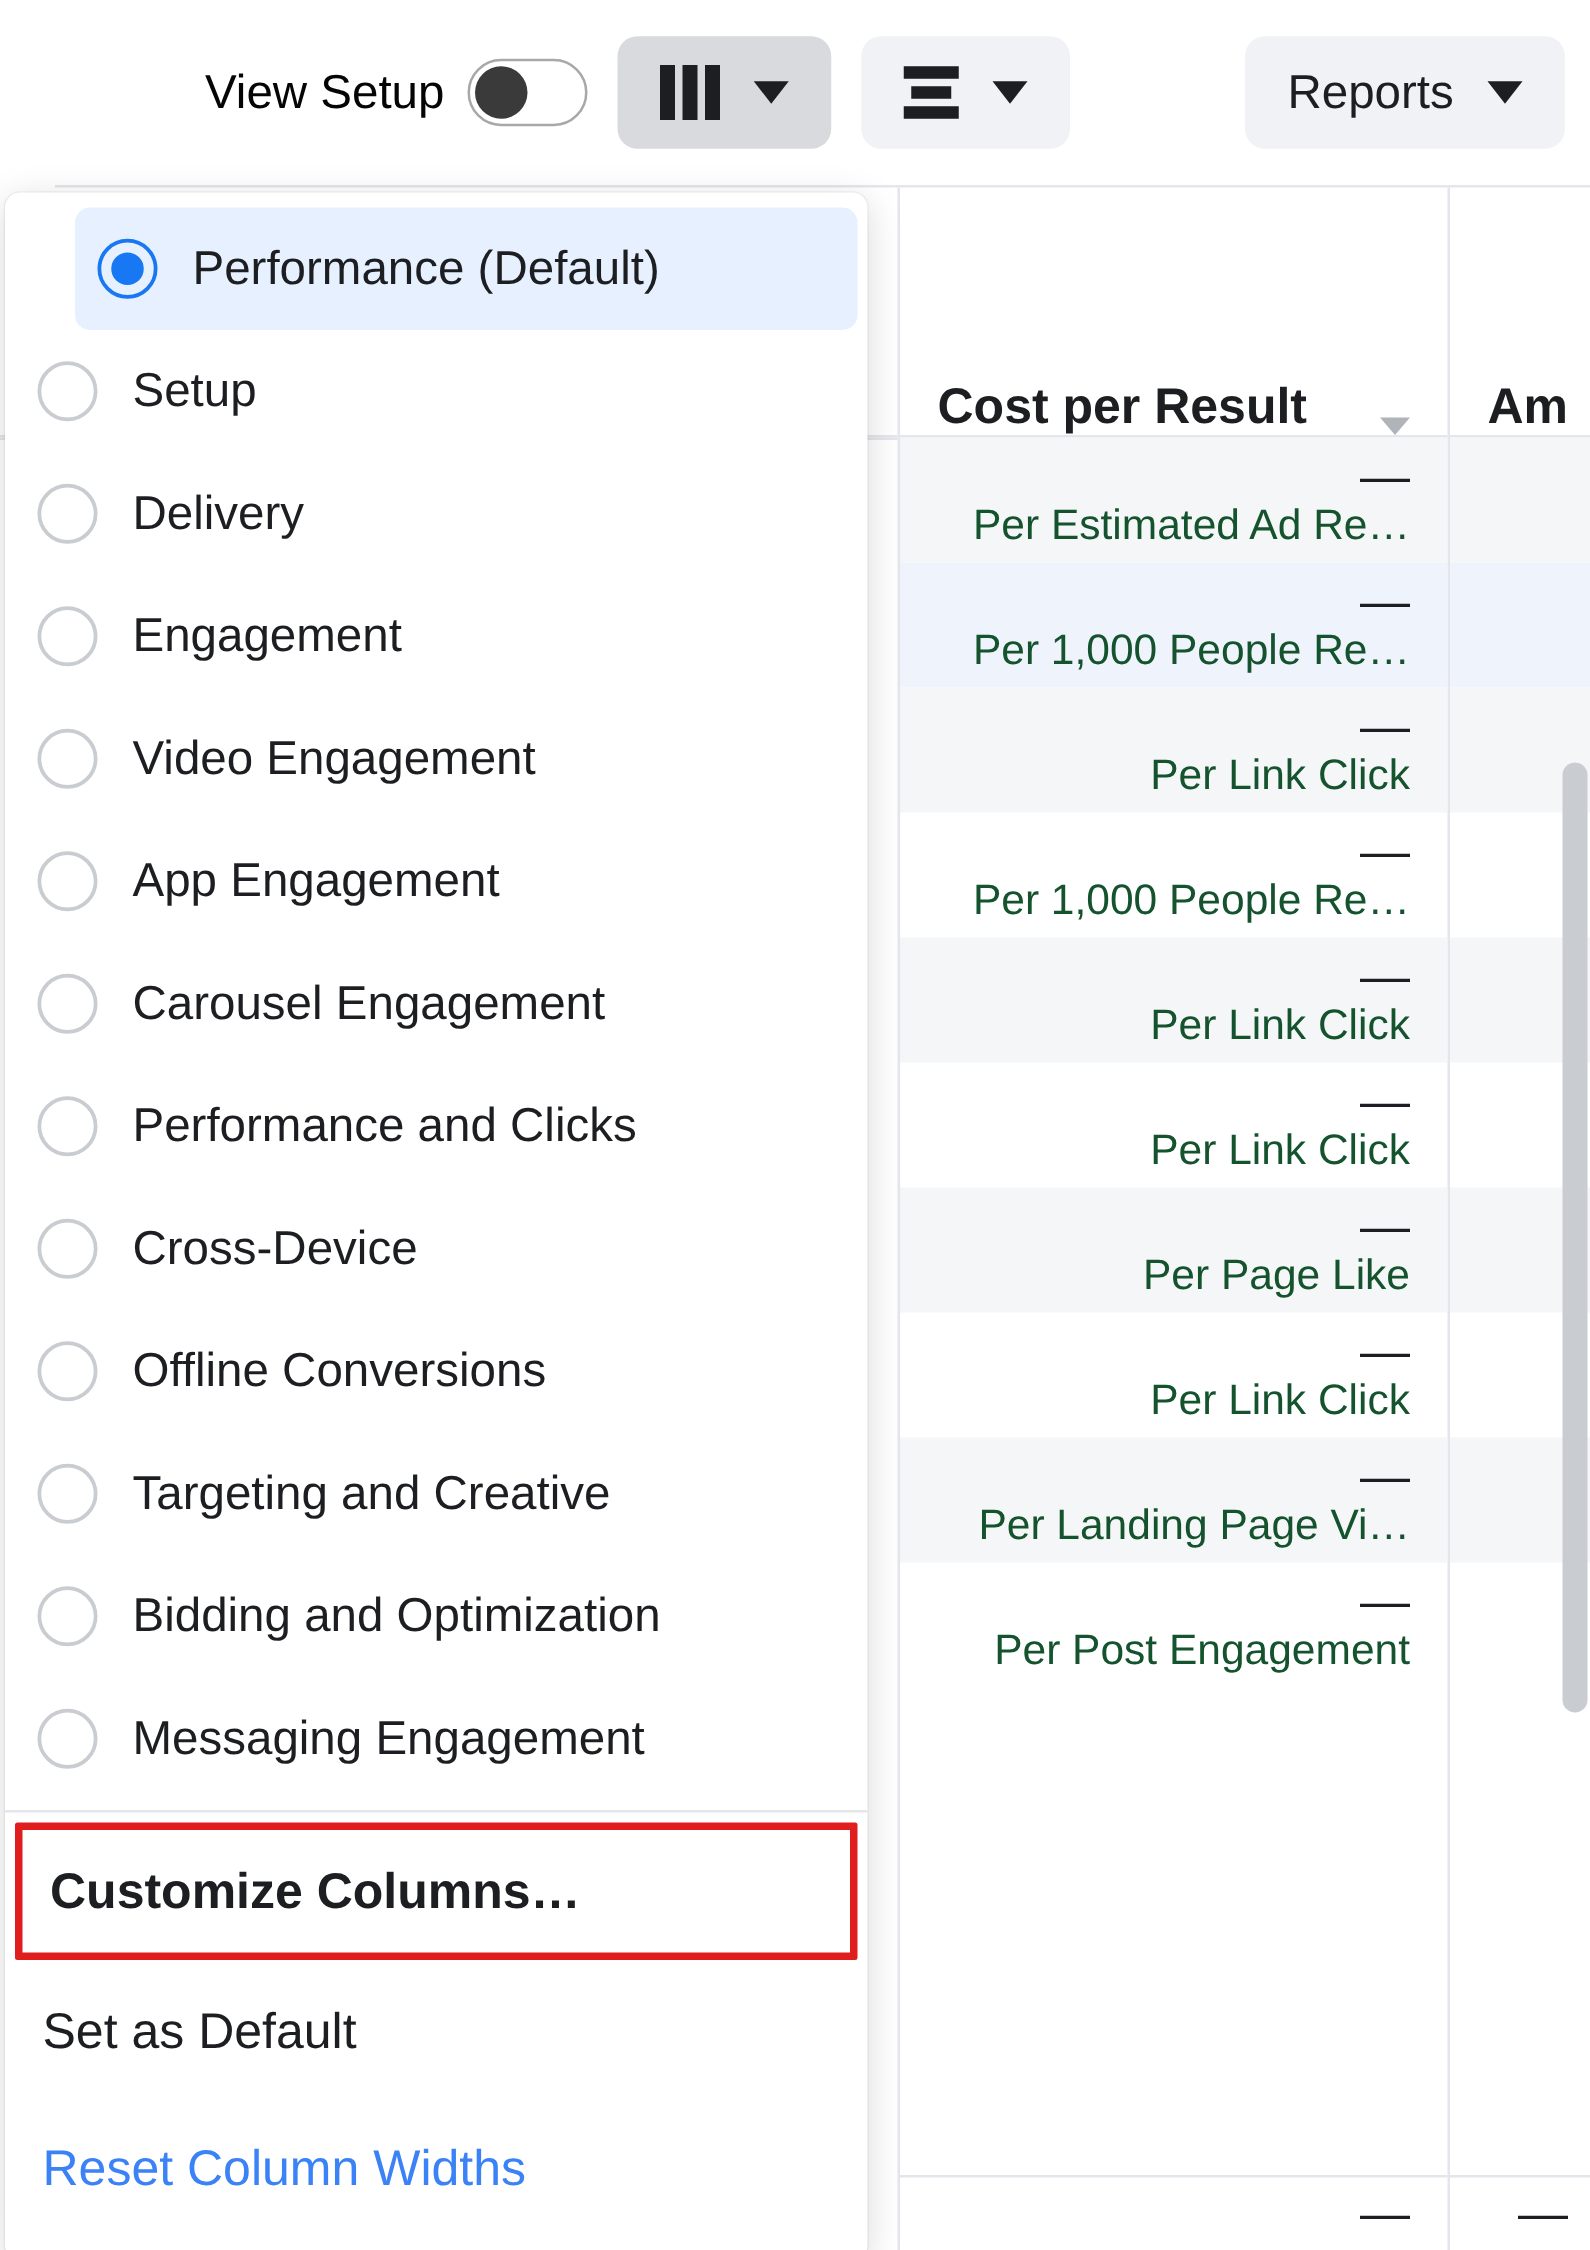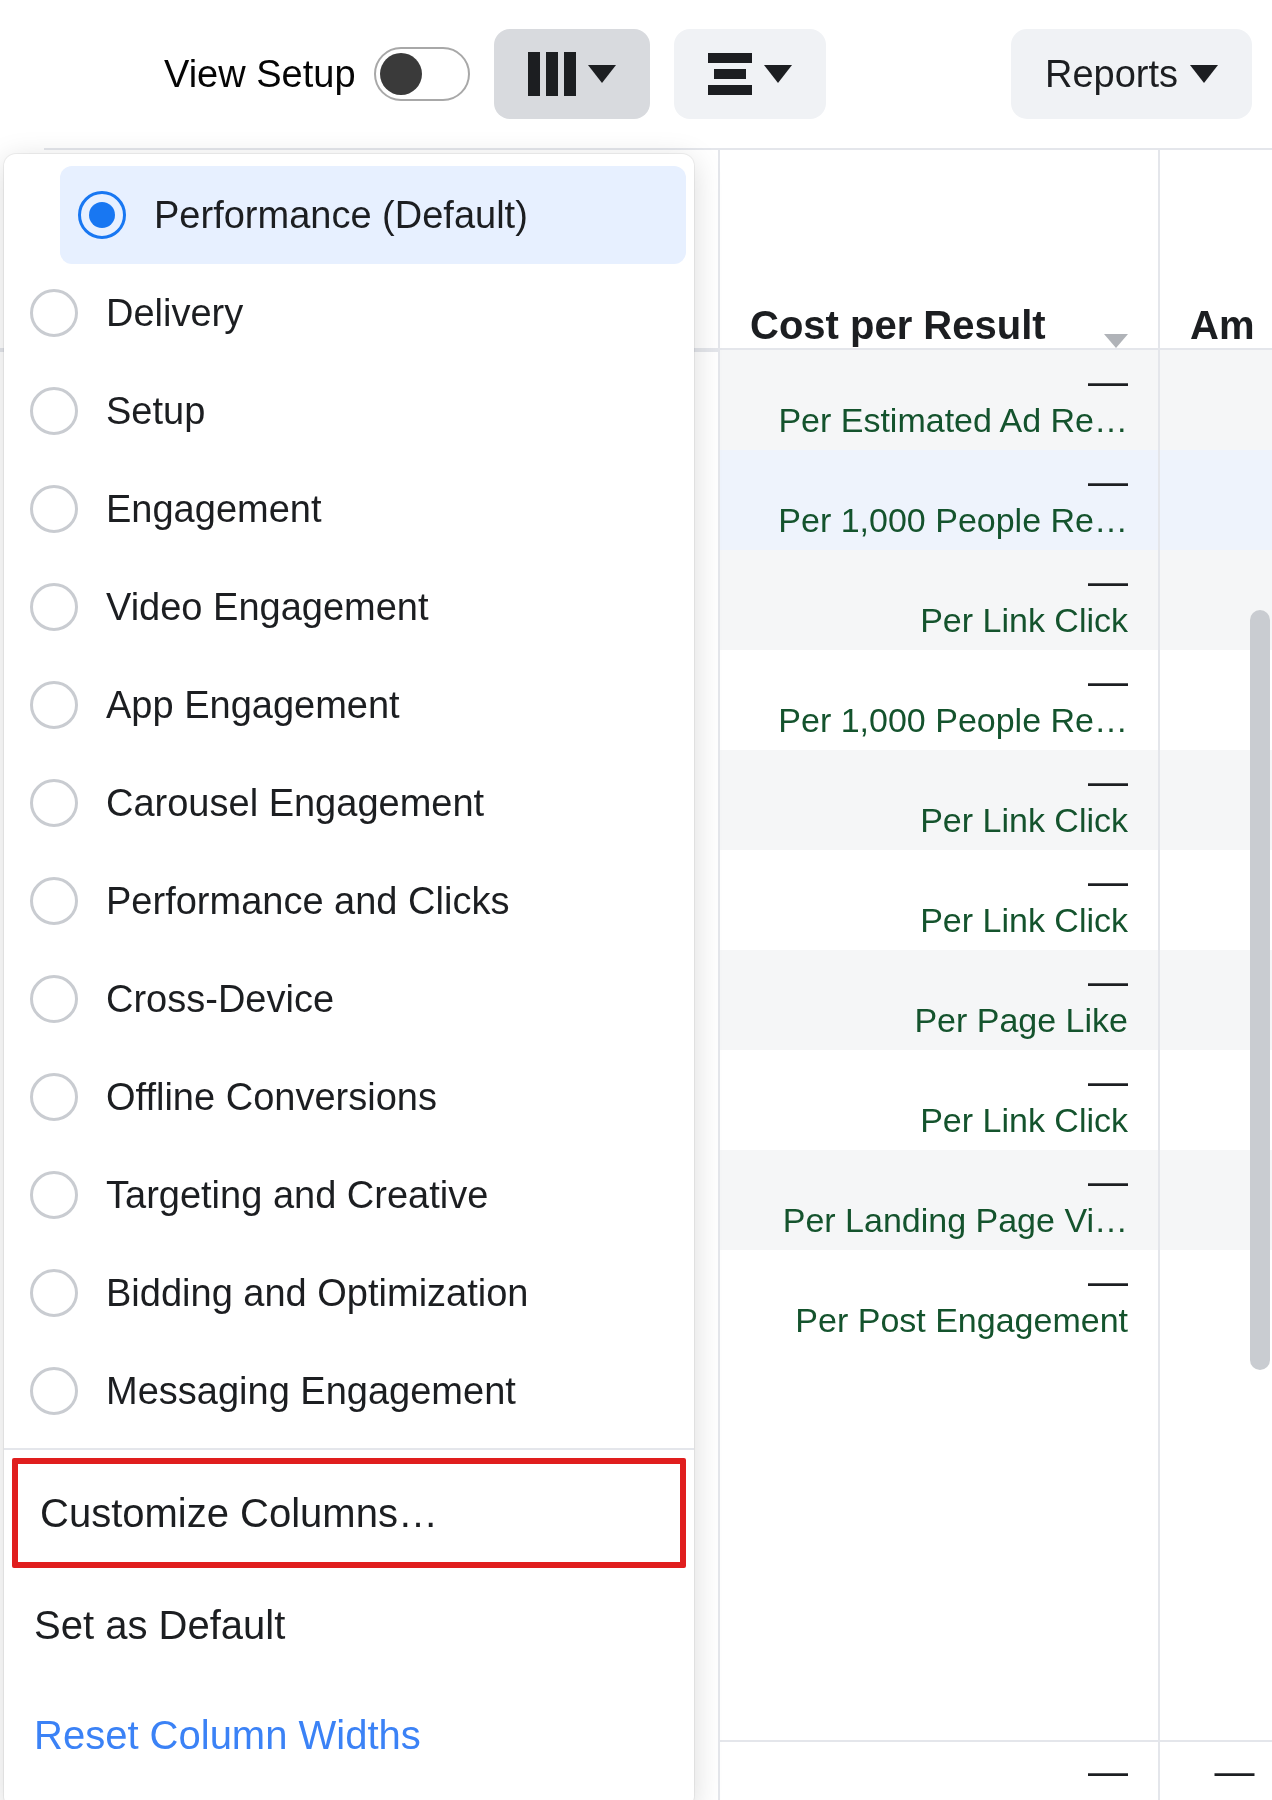--- a/index.html
+++ b/index.html
@@ -38,21 +38,21 @@
     border-radius: 50%;
     background: #3a3a3a;
   }
   .tb-btn {
     height: 90px;
     border-radius: 16px;
     background: #f0f2f5;
     display: flex;
     align-items: center;
     justify-content: center;
-    gap: 12px;
+    gap: 27px;
     padding: 0 34px;
     font-size: 38px;
     color: #1c1e21;
     cursor: pointer;
   }
   .tb-btn.active {
     background: #d8dade;
   }
   .caret-down {
     width: 0; height: 0;
@@ -214,20 +214,21 @@
     padding: 0 22px;
     font-size: 40px;
     color: #1c1e21;
     border-radius: 10px;
     cursor: pointer;
   }
   .dd-action.highlight {
     border: 6px solid #e01e1e;
     border-radius: 2px;
     margin: 2px 0;
+    font-weight: bold;
   }
   .dd-action.disabled {
     color: #3b82f6;
     cursor: default;
   }
 
   
   .vscroll {
     position: absolute;
     right: 2px;
@@ -361,25 +362,25 @@
   <div class="dropdown">
     <div id="preset-list">
         <div class="preset selected">
           <div class="radio">
             <div class="radio-dot"></div>
           </div>
           <span>Performance (Default)</span>
         </div>
         <div class="preset">
           <div class="radio"></div>
+          <span>Setup</span>
+        </div>
+        <div class="preset">
+          <div class="radio"></div>
           <span>Delivery</span>
-        </div>
-        <div class="preset">
-          <div class="radio"></div>
-          <span>Setup</span>
         </div>
         <div class="preset">
           <div class="radio"></div>
           <span>Engagement</span>
         </div>
         <div class="preset">
           <div class="radio"></div>
           <span>Video Engagement</span>
         </div>
         <div class="preset">

